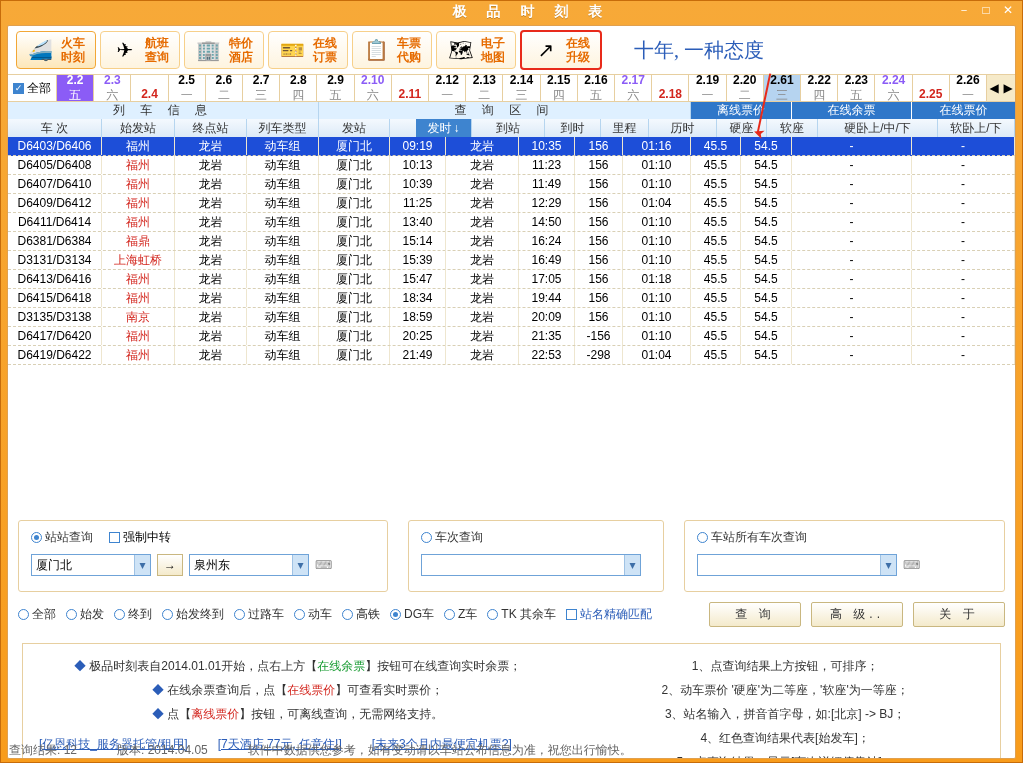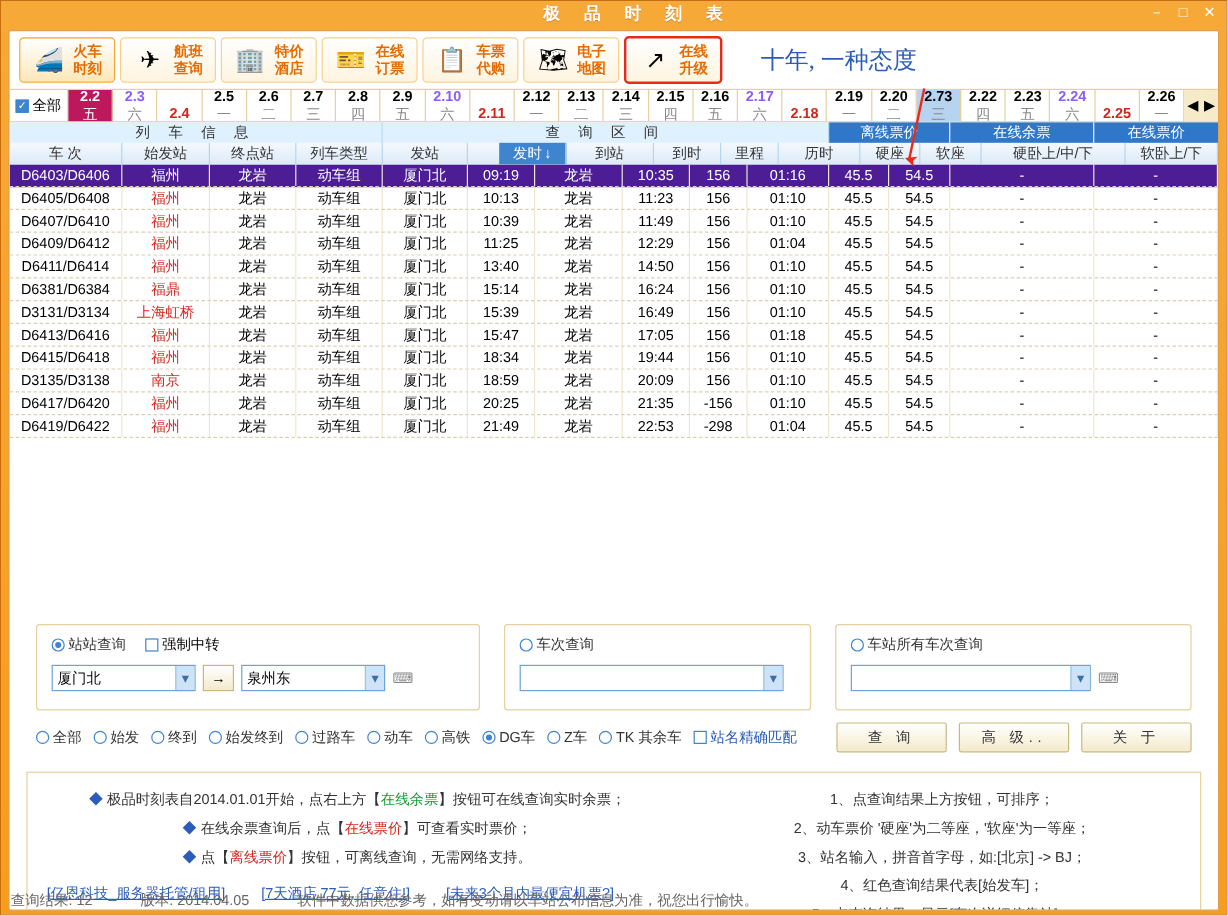--- a/index.html
+++ b/index.html
@@ -19,46 +19,46 @@
 .toolbtn .lbl { color:#e66b00; font-weight:bold; line-height:1.2; }
 .tagline { color:#2b5db8; font-family:"KaiTi","STKaiti",serif; font-size:20px; margin-left:28px; }
 
 .datestrip { height:28px; display:flex; align-items:stretch; border-top:1px solid #e7cfa0; border-bottom:1px solid #e7cfa0; }
 .allchk { display:flex; align-items:center; gap:3px; padding:0 5px; border-right:1px solid #e7cfa0; }
 .dcell { flex:1; min-width:34px; display:flex; flex-direction:column; align-items:center; justify-content:center; border-right:1px solid #e7cfa0; font-size:11px; cursor:pointer; }
 .dcell .d1 { font-weight:bold; }
 .dcell .d2 { color:#888; }
 .dcell.red .d1 { color:#d3261e;margin-top:28px; }
 .dcell.green .d1 { color:#8b5cf6; }
-.dcell.sel { background:#be185d; color:#fff; }
+.dcell.sel { background:#8b5cf6; color:#fff; }
 .dcell.sel .d1,.dcell.sel .d2 { color:#fff; }
 .dcell.hi { background:#b6d4f0; }
 .arrowbtn { width:14px; display:flex; align-items:center; justify-content:center; background:#f6eac9; cursor:pointer; }
 
 .sections { height:17px; display:flex; }
 .secA { flex:0 0 311px; background:#dff0ff; text-align:center; border-right:1px solid #b6d5ef; letter-spacing:6px; color:#333; }
 .secB { flex:0 0 372px; background:#dff0ff; text-align:center; border-right:1px solid #b6d5ef; letter-spacing:6px; color:#333; }
 .secC { flex:0 0 101px; background:#2f77c9; color:#fff; text-align:center; border-right:1px solid #fff; }
 .secD { flex:0 0 120px; background:#2f77c9; color:#fff; text-align:center; border-right:1px solid #fff; }
 .secE { flex:1; background:#2f77c9; color:#fff; text-align:center; }
 
 .thead { height:18px; display:flex; background:linear-gradient(#f4f9fe,#dceaf7); }
 .th { border-right:1px solid #b6d5ef; display:flex; align-items:center; justify-content:center; color:#333; position:relative; }
 .th.sort { background:#3e84cf; color:#ffffff;margin-left:26px; }
 .th.sort:after { content:"↓"; margin-left:2px; }
 
 .tbody { height:373px; overflow-y:scroll; }
 .tr { height:19px; display:flex; border-bottom:1px dashed #d9d0b5; }
-.tr.sel { background:#4c1d95; color:#fff; }
+.tr.sel { background:#1d4ed8; color:#fff; }
 .td { border-right:1px solid #eee6cf; display:flex; align-items:center; justify-content:center; }
 .tr:not(.sel) .td.orig { color:#d3261e; }
 
 .c0{width:94px}.c1{width:73px}.c2{width:72px}.c3{width:72px}.c4{width:71px}.c5{width:56px}.c6{width:73px}.c7{width:56px}.c8{width:48px}.c9{width:68px}.c10{width:50px}.c11{width:51px}.c12{width:120px}.c13{flex:1}
 
-.querypanel { padding:10px 22px; }
+.querypanel { padding:10px 10px; }
 .row1 { display:flex; gap:20px; margin-bottom:10px; }
 .grp { border:1px solid #e7cfa0; border-radius:3px; padding:8px 12px 12px; position:relative; }
 .grp .hdr { display:flex; gap:16px; margin-bottom:8px; }
 .radio { display:flex; align-items:center; gap:3px; color:#333; cursor:pointer; }
 .radio .r { width:11px; height:11px; border:1px solid #3e84cf; border-radius:50%; display:inline-flex; align-items:center; justify-content:center; }
 .radio.sel .r:after { content:""; width:5px; height:5px; background:#3e84cf; border-radius:50%; }
 .chk { display:flex; align-items:center; gap:3px; }
 .chk .b { width:11px; height:11px; border:1px solid #3e84cf; }
 .combo { height:22px; border:1px solid #6fa3d8; display:inline-flex; align-items:center; padding:0 4px; background:#fff; min-width:120px; position:relative; }
 .combo .dd { position:absolute; right:0; top:0; width:16px; height:100%; background:#cee3f6; display:flex; align-items:center; justify-content:center; color:#3e6fa8; border-left:1px solid #9fc2e4; }
@@ -202,21 +202,21 @@
           </div>
           <div class="dcell ">
             <span class="d1">2.19</span>
             <span class="d2">一</span>
           </div>
           <div class="dcell ">
             <span class="d1">2.20</span>
             <span class="d2">二</span>
           </div>
           <div class="dcell hi">
-            <span class="d1">2.73</span>
+            <span class="d1">2.61</span>
             <span class="d2">三</span>
           </div>
           <div class="dcell ">
             <span class="d1">2.22</span>
             <span class="d2">四</span>
           </div>
           <div class="dcell ">
             <span class="d1">2.23</span>
             <span class="d2">五</span>
           </div>

